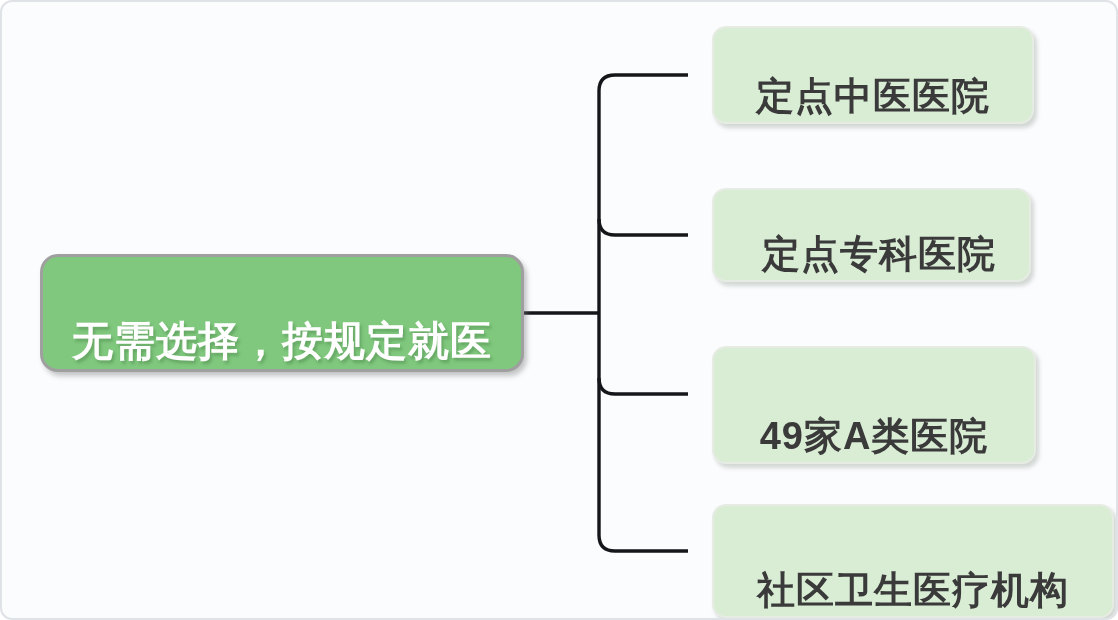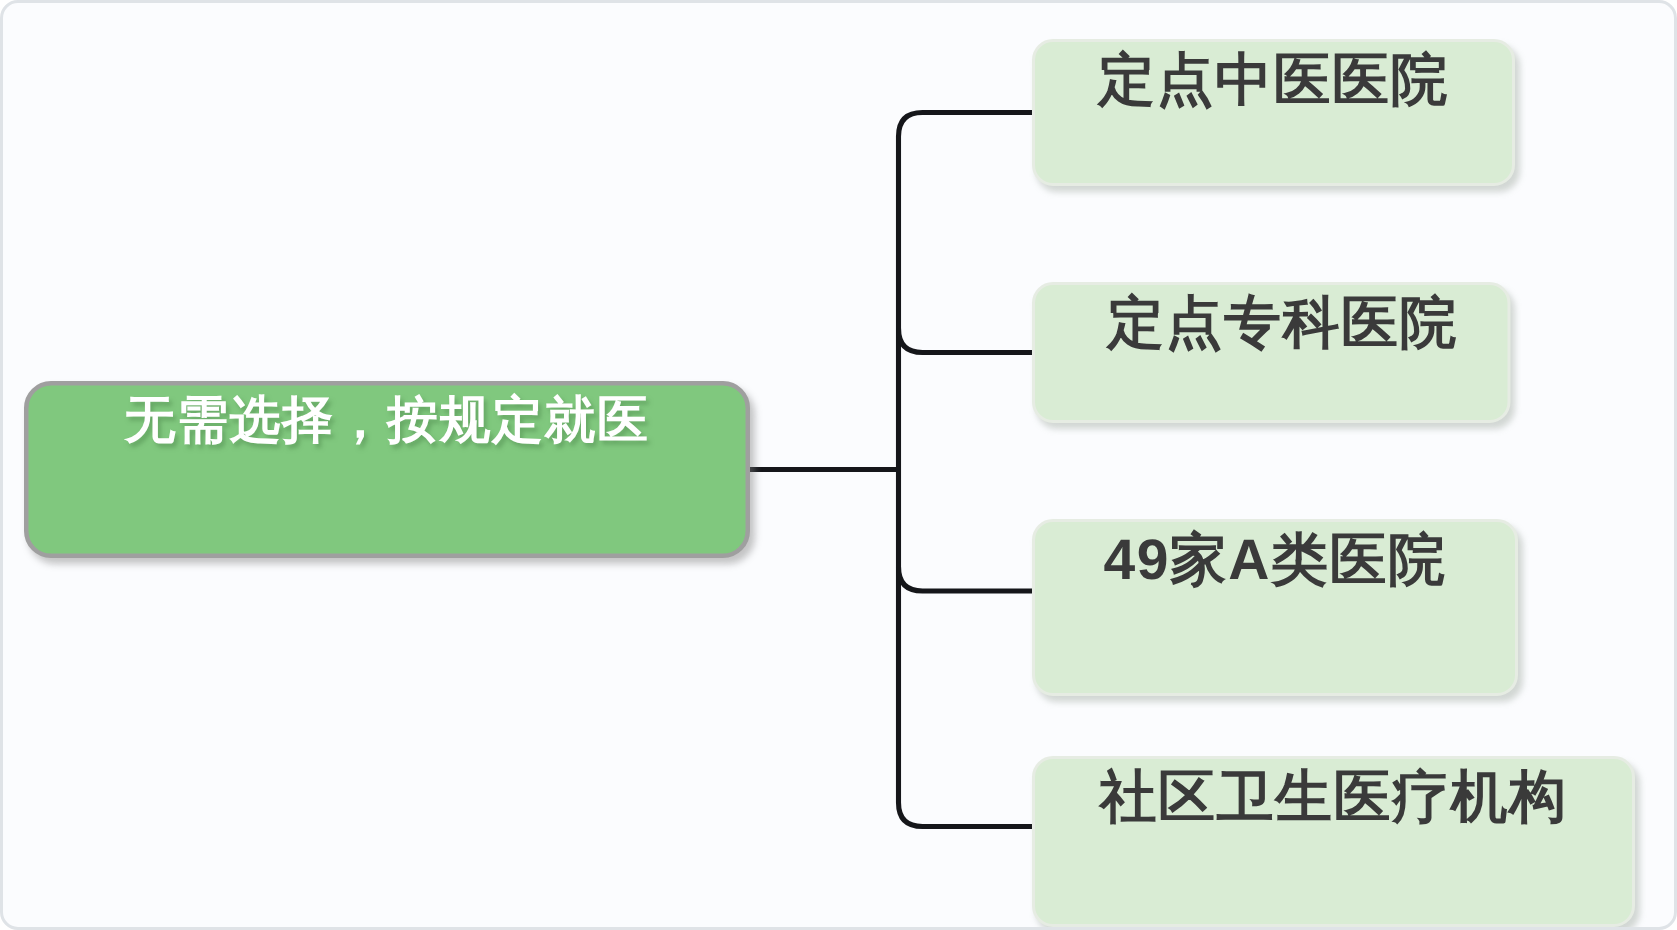--- a/index.html
+++ b/index.html
@@ -28,38 +28,39 @@
   }
   .connectors path {
     fill: none;
     stroke: var(--line, #15161a);
     stroke-width: 3.4;
     stroke-linecap: butt;
   }
   .node {
     position: absolute;
     display: flex;
-    align-items: flex-start;
+    align-items: flex-end;
     justify-content: center;
     box-sizing: border-box;
     text-align: center;
     font-weight: 700;
     white-space: nowrap;
+    margin-left: 24px;
   }
   .node.root {
     left: 14px;
     top: 252px;
     width: 484px;
     height: 118px;
     background: var(--root_fill, #80c87e);
     border: 3px solid var(--root_border, #9f9f9f);
     border-radius: 18px;
     box-shadow: 3px 4px 5px rgba(128, 128, 128, 0.45);
     color: var(--root_text, #ffffff);
-    font-size: 34px;
+    font-size: 41px;
     letter-spacing: 1px;
     text-shadow: 2px 3px 3px rgba(80, 140, 80, 0.55);
   }
   .node.child {
     background: var(--child_fill, #d9ecd4);
     border: 2px solid var(--child_border, #e6ece3);
     border-radius: 14px;
     box-shadow: 3px 4px 4px rgba(150, 160, 150, 0.40);
     color: var(--child_text, #3a3a3a);
     font-size: 38px;

